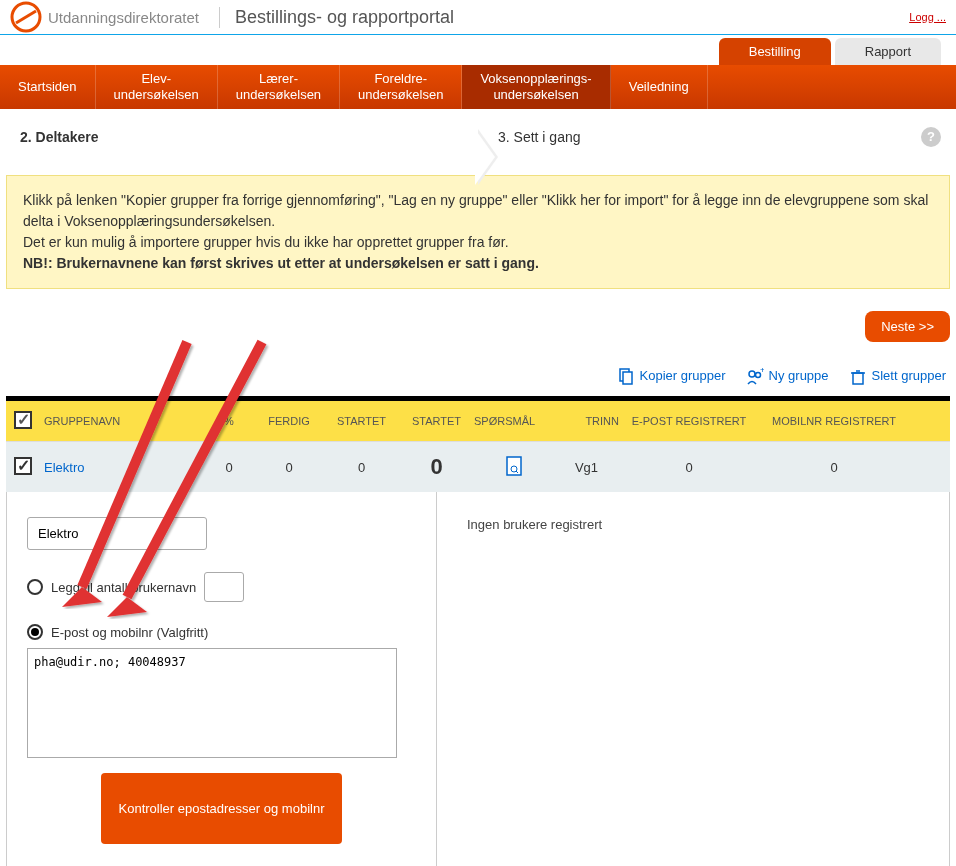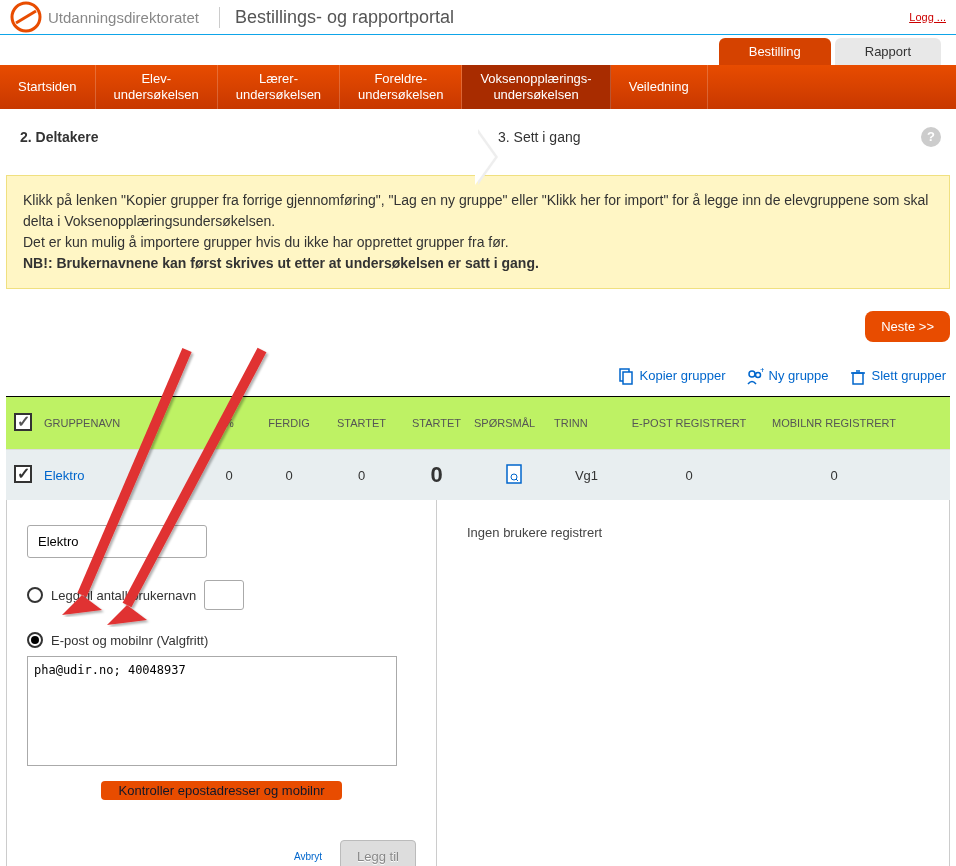--- a/index.html
+++ b/index.html
@@ -34,29 +34,29 @@
 .info-box b { font-weight: bold; }
 
 .next-row { text-align: right; padding: 12px 6px 8px; }
 .btn-orange { background: #e84c00; color: #fff; border: none; padding: 8px 16px; border-radius: 8px; font-size: 13px; cursor: pointer; }
 
 .actions-row { display: flex; justify-content: flex-end; gap: 20px; padding: 18px 10px 10px; }
 .action-link { color: #0066cc; font-size: 13px; cursor: pointer; display: flex; gap: 5px; }
 .action-icon { width: 18px; height: 18px; }
 
 .table-container { margin: 0 6px; }
-.table-head { background: #bef264; display: flex; align-items: center; padding: 16px 8px; font-size: 11px; color: #555; border-top: 1px solid #000000; border-bottom: 1px solid #ddd; }
+.table-head { background: #fde047; display: flex; align-items: center; padding: 10px 8px; font-size: 11px; color: #555; border-top: 5px solid #000000; border-bottom: 1px solid #ddd; }
 .th-check { width: 30px; }
 .th-name { width: 160px; }
 .th-pct { width: 50px; text-align: center; }
 .th-ferdig { width: 70px; text-align: center; }
 .th-startet { width: 75px; text-align: center; }
 .th-invitert { width: 75px; text-align: center; }
 .th-sporsmal { width: 80px; text-align: left; }
-.th-trinn { width: 65px; text-align: left; }
+.th-trinn { width: 65px; text-align: right; }
 .th-epost { width: 140px; text-align: center; }
 .th-mobil { width: 150px; text-align: center; }
 
 .table-row { background: #e8eef0; display: flex; align-items: center; padding: 12px 8px; font-size: 13px; }
 .td-check { width: 30px; }
 .td-name { width: 160px; color: #0066cc; cursor: pointer; }
 .td-pct { width: 50px; text-align: center; }
 .td-ferdig { width: 70px; text-align: center; }
 .td-startet { width: 75px; text-align: center; }
 .td-invitert { width: 75px; text-align: center; font-size: 22px; font-weight: bold; }
@@ -74,21 +74,21 @@
 
 .text-input { border: 1px solid #aaa; padding: 8px 10px; width: 180px; font-size: 13px; border-radius: 3px; }
 .radio-row { display: flex; align-items: center; gap: 8px; margin-top: 22px; font-size: 13px; }
 .radio { width: 16px; height: 16px; border: 2px solid #333; border-radius: 50%; display: inline-block; position: relative; cursor: pointer; background: #fff; }
 .radio.selected::after { content: ''; width: 8px; height: 8px; background: #000; border-radius: 50%; position: absolute; top: 2px; left: 2px; }
 .small-input { border: 1px solid #aaa; width: 40px; height: 30px; border-radius: 3px; }
 
 .textarea { border: 1px solid #aaa; width: 370px; height: 110px; margin-top: 8px; padding: 6px; font-family: monospace; font-size: 12px; resize: none; }
 
 .btn-row { margin-top: 12px; text-align: center; }
-.btn-control { background: #e84c00; color: #0f172a; border: none; padding: 2px 18px; border-radius: 4px; font-size: 13px; cursor: pointer; }
+.btn-control { background: #e84c00; color: #ffffff; border: none; padding: 28px 18px; border-radius: 4px; font-size: 13px; cursor: pointer; }
 .btn-footer { margin-top: 40px; display: flex; justify-content: flex-end; gap: 18px; align-items: center; }
 .link-cancel { color: #0066cc; cursor: pointer; font-size: 10px; }
 .btn-disabled { background: #ddd; color: #888; border: 1px solid #bbb; padding: 8px 16px; border-radius: 4px; font-size: 13px; cursor: not-allowed; text-shadow: 0 1px 0 #fff; }
 
 .arrow { position: absolute; pointer-events: none; }
 .doc-icon { width: 16px; height: 20px; display: inline-block; }
 </style>
 </head>
 <body>
 

